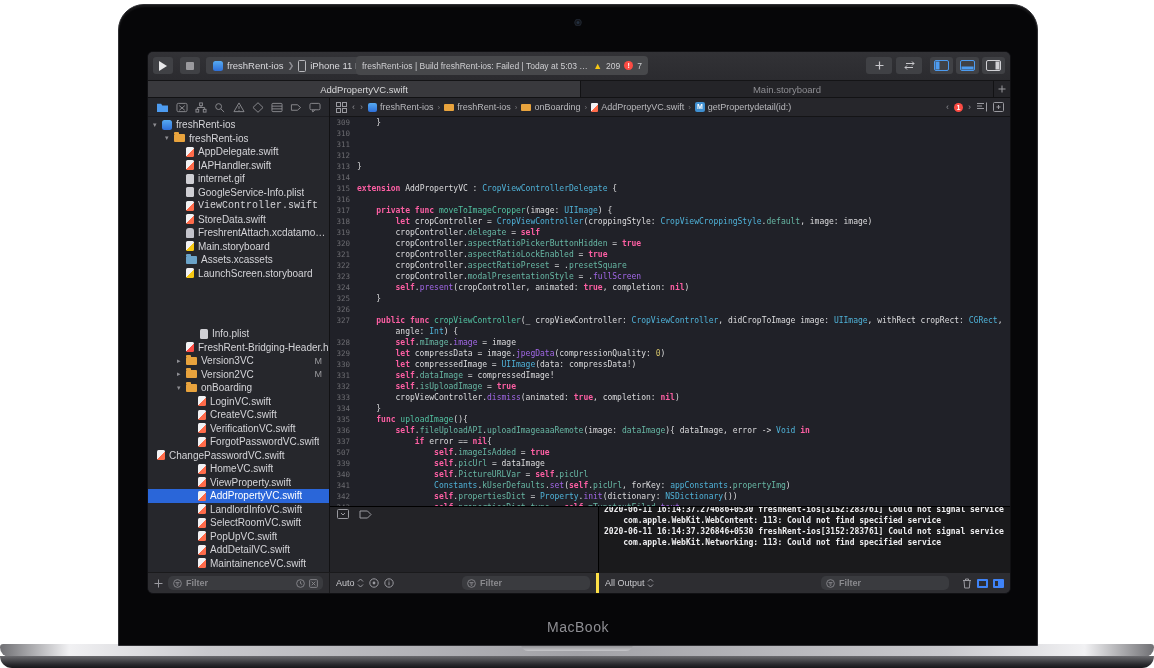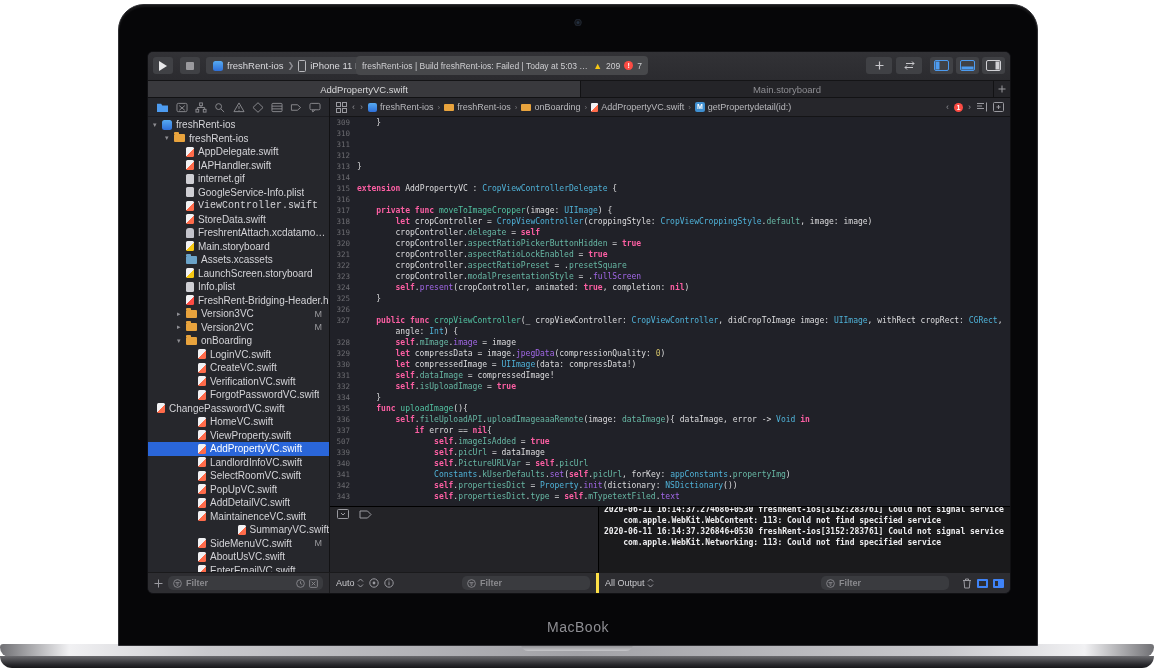--- a/index.html
+++ b/index.html
@@ -324,21 +324,21 @@
               <div class="tree-row" style="padding-left: 29px;">
                 <span class="disc"></span>
                 <span class="fic fic-assets"></span>
                 <span class="flabel">Assets.xcassets</span>
               </div>
               <div class="tree-row" style="padding-left: 29px;">
                 <span class="disc"></span>
                 <span class="fic fic-storyboard"></span>
                 <span class="flabel">LaunchScreen.storyboard</span>
               </div>
-              <div class="tree-row" style="padding-left: 29px;">
+              <div class="tree-row" style="padding-left: 43px; margin-top: 47px;">
                 <span class="disc"></span>
                 <span class="fic fic-plist"></span>
                 <span class="flabel">Info.plist</span>
               </div>
               <div class="tree-row" style="padding-left: 29px;">
                 <span class="disc"></span>
                 <span class="fic fic-header"></span>
                 <span class="flabel">FreshRent-Bridging-Header.h</span>
               </div>
               <div class="tree-row" style="padding-left: 29px;">
@@ -597,20 +597,24 @@
               </div>
               <div class="code-row">
                 <span class="gutter">331</span>
                 <span class="code-text"><span class="tk-w">        </span><span class="tk-k">self</span><span class="tk-w">.</span><span class="tk-m">dataImage</span><span class="tk-w"> = compressedImage!</span></span>
               </div>
               <div class="code-row">
                 <span class="gutter">332</span>
                 <span class="code-text"><span class="tk-w">        </span><span class="tk-k">self</span><span class="tk-w">.</span><span class="tk-m">isUploadImage</span><span class="tk-w"> = </span><span class="tk-k">true</span></span>
               </div>
               <div class="code-row">
+                <span class="gutter">333</span>
+                <span class="code-text"><span class="tk-w">        cropViewController.</span><span class="tk-p">dismiss</span><span class="tk-w">(animated: </span><span class="tk-k">true</span><span class="tk-w">, completion: </span><span class="tk-k">nil</span><span class="tk-w">)</span></span>
+              </div>
+              <div class="code-row">
                 <span class="gutter">334</span>
                 <span class="code-text"><span class="tk-w">    }</span></span>
               </div>
               <div class="code-row">
                 <span class="gutter">335</span>
                 <span class="code-text"><span class="tk-w">    </span><span class="tk-k">func</span><span class="tk-w"> </span><span class="tk-d">uploadImage</span><span class="tk-w">(){</span></span>
               </div>
               <div class="code-row">
                 <span class="gutter">336</span>
                 <span class="code-text"><span class="tk-w">        </span><span class="tk-k">self</span><span class="tk-w">.</span><span class="tk-m">fileUploadAPI</span><span class="tk-w">.</span><span class="tk-m">uploadImageaaaRemote</span><span class="tk-w">(image: </span><span class="tk-m">dataImage</span><span class="tk-w">){ dataImage, error -&gt; </span><span class="tk-t">Void</span><span class="tk-w"> </span><span class="tk-k">in</span></span>

